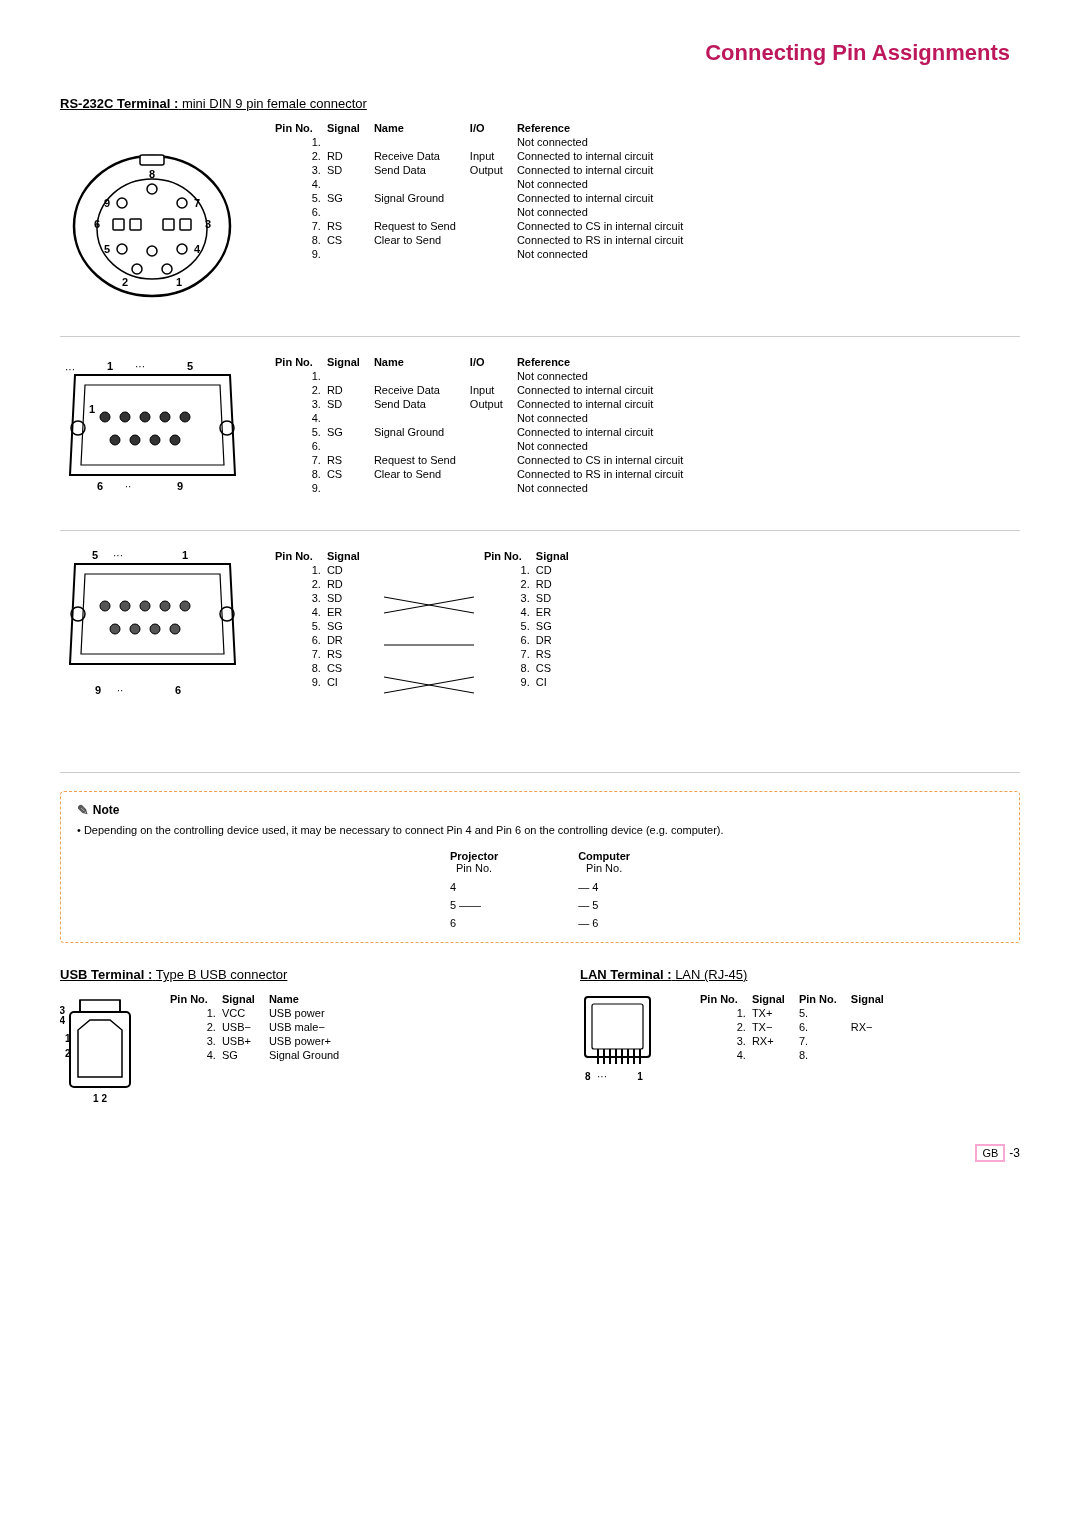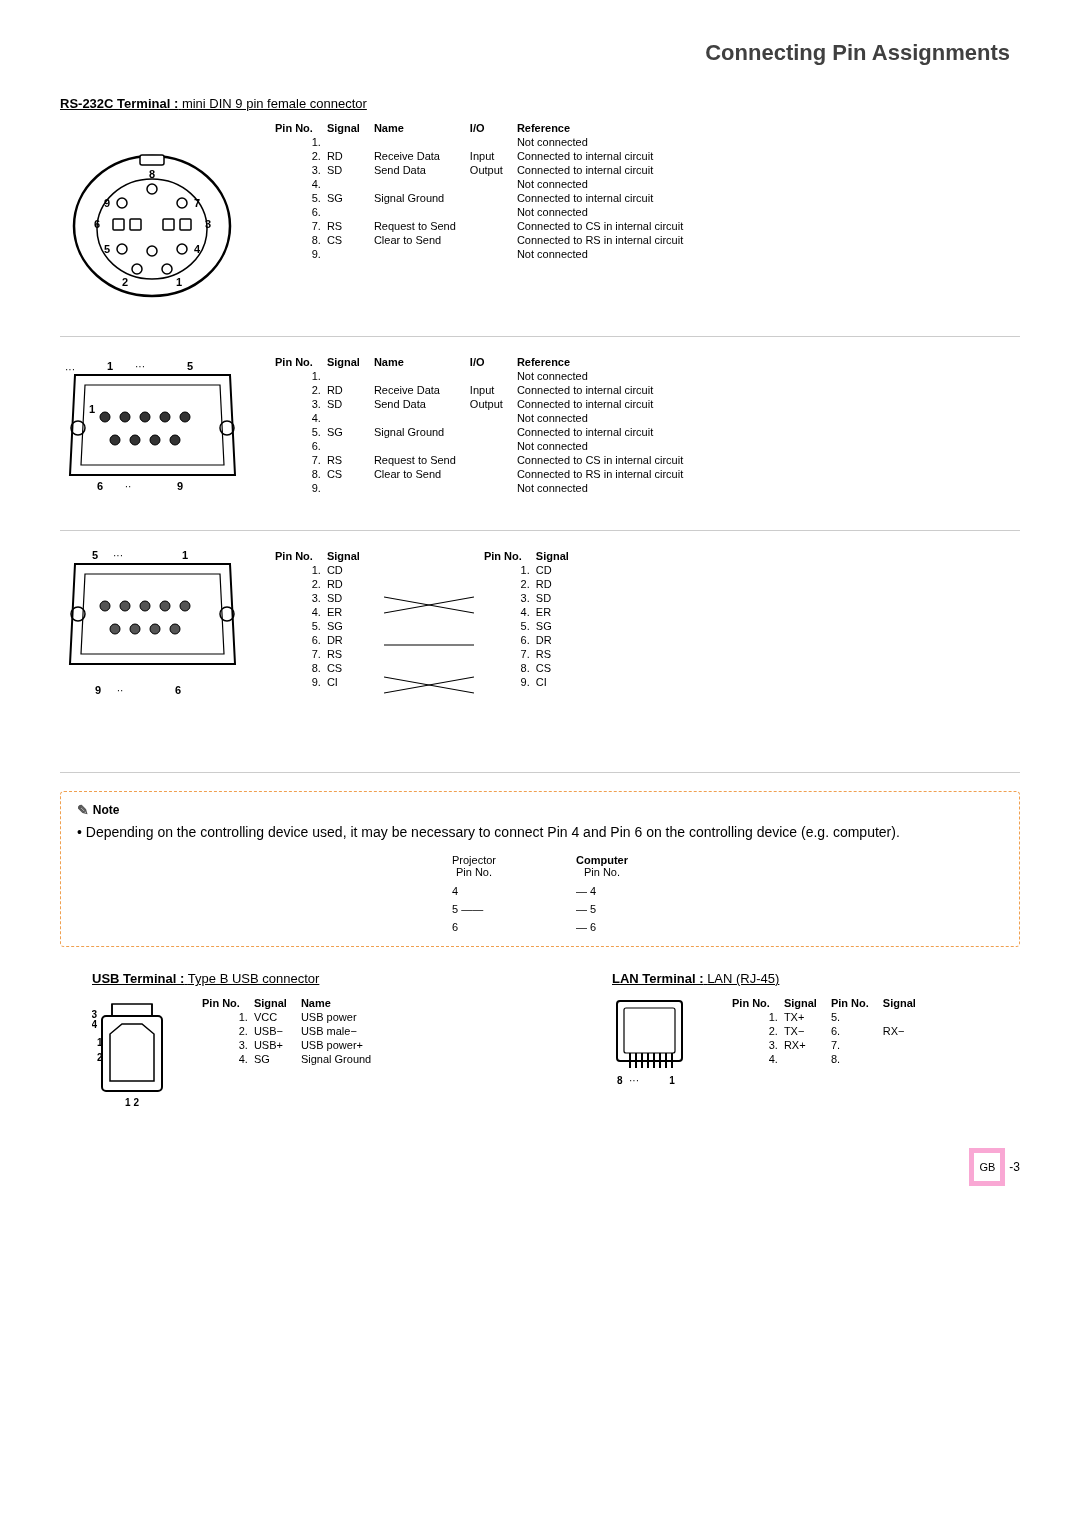--- a/index.html
+++ b/index.html
@@ -7,21 +7,21 @@
       font-family: Arial, Helvetica, sans-serif;
       font-size: 11px;
       background: #fff;
       color: #000;
       width: 1080px;
       min-height: 1523px;
       padding: 40px 60px;
     }
     .page-title {
       text-align: right;
-      color: #404040;
+      color: #be185d;
       font-size: 22px;
       font-weight: bold;
       margin-bottom: 30px;
       padding-right: 10px;
     }
     .section {
       margin-bottom: 28px;
     }
     .section-title {
       font-size: 13px;
@@ -84,41 +84,40 @@
       font-weight: bold;
       font-size: 12px;
       margin-bottom: 6px;
     }
     .note-icon {
       font-size: 14px;
       margin-right: 4px;
       color: #555;
     }
     .note-text {
-      font-size: 14px;
+      font-size: 11px;
     }
     
     .bottom-terminals {
       display: flex;
       gap: 80px;
       margin-top: 10px;
     }
     .terminal-section {
       flex: 1;
-      margin-left: 32px;
     }
     .page-number {
       text-align: right;
       font-size: 12px;
       margin-top: 30px;
     }
     .gb-badge {
       display: inline-block;
-      border: 5px solid #f9a8d4;
-      padding: 8px 5px;
+      border: 2px solid #f9a8d4;
+      padding: 1px 5px;
       font-size: 11px;
       margin-right: 4px;
     }
     
     svg text { font-family: Arial, sans-serif; }
   </style>
 </head>
 <body>
 
 <div class="page-title">Connecting Pin Assignments</div>
@@ -523,21 +522,21 @@
     <span class="note-icon">✎</span>
     <span>Note</span>
   </div>
   <div class="note-text">
     <span>•</span> <span>Depending on the controlling device used, it may be necessary to connect Pin 4 and Pin 6 on the controlling device (e.g. computer).</span>
   </div>
 
   <div style="display:flex; justify-content:center; margin-top:14px;">
     <div style="display:flex; gap:80px; align-items:flex-start;">
       <div>
-        <div style="font-weight:normal; font-size:11px; text-align:center;">Projector</div>
+        <div style="font-weight:bold; font-size:11px; text-align:center;">Projector</div>
         <div style="font-size:11px; text-align:center; margin-bottom:4px;">Pin No.</div>
         <div style="font-size:11px; line-height:18px;">
           <div>4</div>
           <div>5 ——</div>
           <div>6</div>
         </div>
       </div>
       <div>
         <div style="font-weight:bold; font-size:11px; text-align:right;">Computer</div>
         <div style="font-size:11px; text-align:center; margin-bottom:4px;">Pin No.</div>

